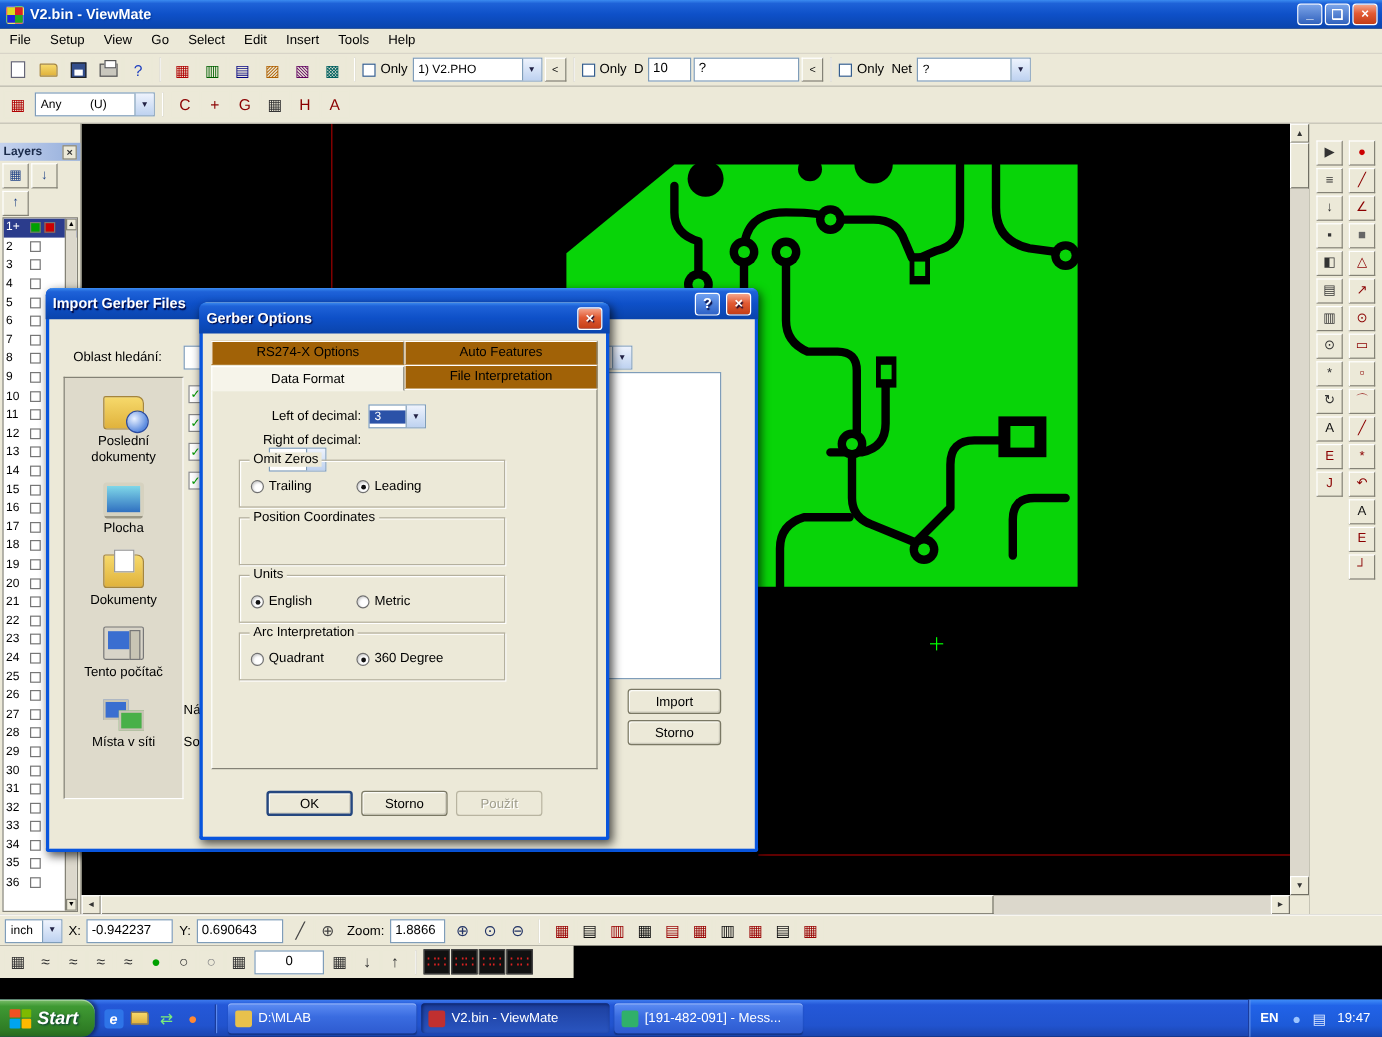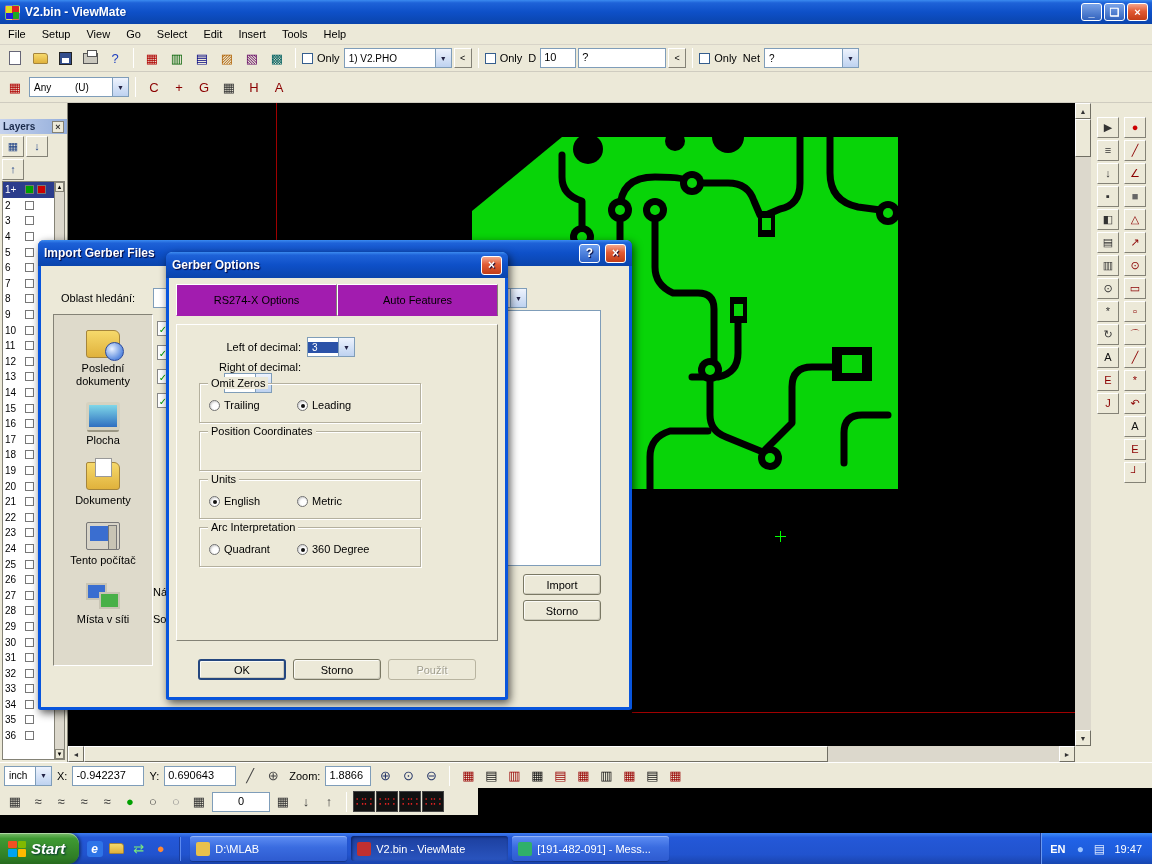--- a/index.html
+++ b/index.html
@@ -146,41 +146,41 @@
   .imp-list{position:absolute;left:298px;top:70px;width:262px;height:256px;background:#fff;border:1px solid #7f9db9;}
   .imp-partial{position:absolute;font-size:11px;}
   .btn{height:21px;background:#ece9d8;border:1px solid #7a7864;border-radius:3px;font-size:11px;
     box-shadow:inset 1px 1px 0 #ffffffcc, inset -1px -1px 0 #00000022;}
   .imp-import{position:absolute;left:482px;top:334px;width:78px;}
   .imp-storno{position:absolute;left:482px;top:360px;width:78px;}
 
   
   .g-tabs{position:absolute;left:7px;top:32px;right:7px;}
   .tab-row{display:flex;}
-  .tab{height:32px;padding:0 12px;background:#a21caf;border:1px solid;border-color:#fff #848276 transparent #fff;
+  .tab{height:20px;padding:0 12px;background:#a16207;border:1px solid;border-color:#fff #848276 transparent #fff;
     display:flex;align-items:center;font-size:11px;flex:1;justify-content:center;}
   .tab.active{background:#f6f4ea;position:relative;top:1px;height:21px;font-weight:normal;border-bottom:1px solid #f6f4ea;z-index:2;}
   .g-panel{position:absolute;left:7px;top:72px;right:7px;height:317px;background:#ece9d8;
     border:1px solid;border-color:#fff #848276 #848276 #fff;}
   .dec-row{position:absolute;display:flex;align-items:center;}
   .dec-label{width:118px;text-align:right;padding-right:6px;font-size:11px;}
   .dec-combo{width:48px;}
   .dec-combo .ctext.hl{background:#2b52a8;color:#fff;}
   .g-groups{position:absolute;left:22px;top:58px;width:222px;}
   .group{position:relative;border:1px solid #b4b09e;box-shadow:inset 1px 1px 0 #fff,1px 1px 0 #fff;
     height:40px;margin-bottom:8px;}
   .group-label{position:absolute;top:-7px;left:8px;background:#ece9d8;padding:0 3px;font-size:11px;}
   .group-opts{display:flex;padding:15px 0 0 9px;}
   .radio-opt{display:flex;align-items:center;gap:4px;min-width:88px;font-size:11px;}
   .group.tight .radio-opt{min-width:0;margin-right:13px;}
   .radio{width:11px;height:11px;border-radius:50%;background:#fff;border:1px solid #707070;
     box-shadow:inset 1px 1px 2px #00000033;position:relative;flex:none;}
   .radio.on::after{content:"";position:absolute;left:3px;top:3px;width:4px;height:4px;border-radius:50%;background:#111;}
   .g-btns{position:absolute;left:0;right:0;top:407px;display:flex;justify-content:center;gap:7px;}
-  .g-btns .btn{width:88px;}
+  .g-btns .btn{width:72px;}
   .btn.default{border:2px solid #25477f;}
   .btn.disabled{color:#a09e8e;border-color:#b8b4a0;box-shadow:none;text-shadow:1px 1px 0 #fff;}
 
   
   .taskbar{position:absolute;left:0;top:833px;width:1152px;height:31px;z-index:60;display:flex;align-items:center;
     background:linear-gradient(180deg,#3e7cf0 0%,#2458d8 14%,#2153ce 70%,#1a44ae 100%);}
   .start{height:31px;background:linear-gradient(180deg,#7cbe6c 0%,#3f9a33 18%,#2f7d25 80%,#266a1e 100%);
     border-radius:0 11px 11px 0;display:flex;align-items:center;gap:5px;padding:0 14px 0 8px;color:#fff;
     font-weight:bold;font-style:italic;font-size:15px;text-shadow:1px 1px 2px #033;box-shadow:inset 0 1px 0 #ffffff66,2px 0 3px #0006;}
   .flag{width:18px;height:16px;display:grid;grid-template-columns:1fr 1fr;grid-template-rows:1fr 1fr;gap:1px;}
@@ -848,20 +848,24 @@
   <div class="xp-titlebar">
     <span>Gerber Options</span>
     <span class="tspacer"></span>
     <span class="xp-sq xp-close">×</span>
   </div>
   <div class="g-tabs">
     <div class="tab-row">
         <span class="tab">RS274-X Options</span>
         <span class="tab">Auto Features</span>
       </div>
+    <div class="tab-row">
+        <span class="tab active">Data Format</span>
+        <span class="tab">File Interpretation</span>
+      </div>
   </div>
   <div class="g-panel">
     <div class="dec-row" style="left:12px;top:12px;">
       <span class="dec-label">Left of decimal:</span>
       <span class="combo dec-combo">
         <span class="ctext hl">3</span>
         <span class="carrow">▼</span>
       </span>
     </div>
     <div class="dec-row" style="left:12px;top:36px;flex-direction:column;">

